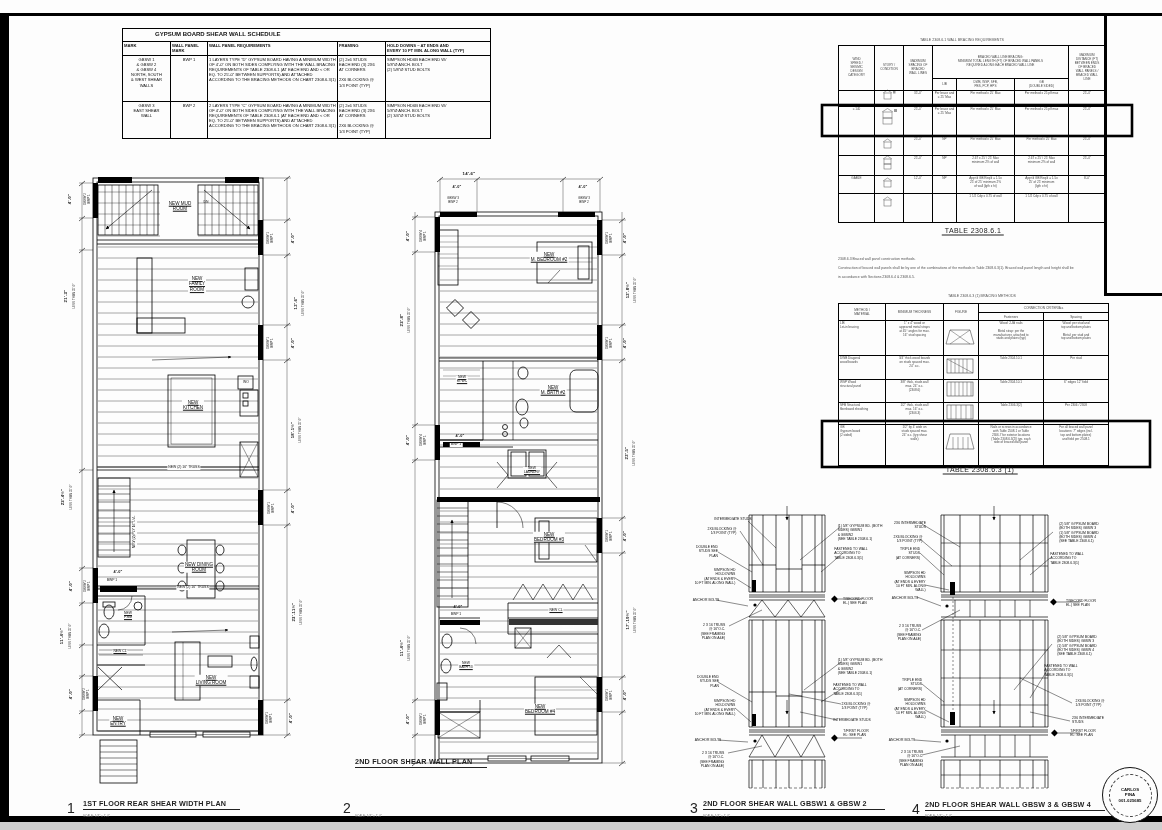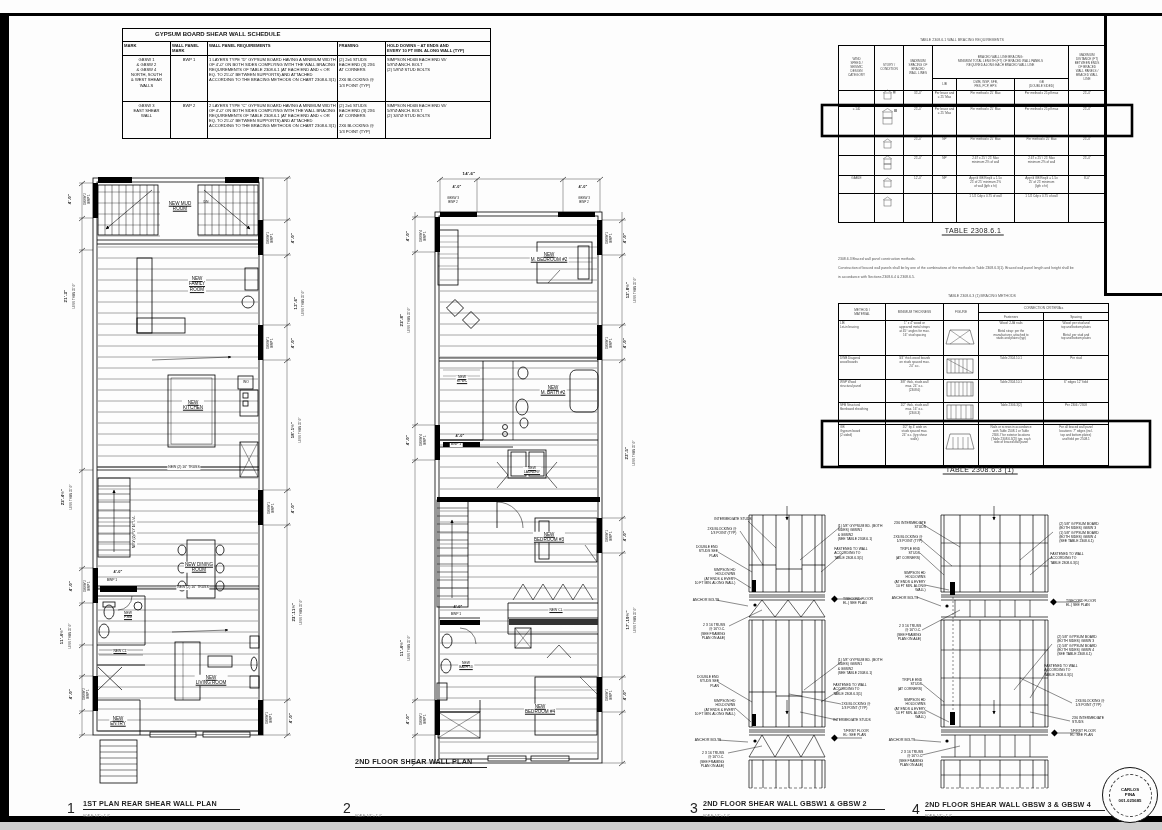--- a/index.html
+++ b/index.html
@@ -894,21 +894,21 @@
 ACCORDING TO
 TABLE 2308.6.3(1)</div>
 <div class="lbl ann la" style="left:1090px;top:703px">2X6 BLOCKING @
 1/3 POINT (TYP)</div>
 <div class="lbl ann la" style="left:1088px;top:720px">2X6 INTERMEDIATE
 STUDS</div>
 <div class="lbl ann la" style="left:1083px;top:733px">T/FIRST FLOOR
 EL: SEE PLAN</div>
 
 <div class="dnum" style="left:71px;top:808px">1</div>
-<div class="dtitle" style="left:83px;top:799px;width:157px">1ST PLAN REAR SHEAR WALL PLAN</div>
+<div class="dtitle" style="left:83px;top:799px;width:157px">1ST FLOOR REAR SHEAR WIDTH PLAN</div>
 <div class="dscale" style="left:83px;top:814px">SCALE: 1/4" = 1'-0"</div>
 <div class="dnum" style="left:347px;top:808px">2</div>
 <div class="dtitle" style="left:355px;top:757px;width:132px">2ND FLOOR SHEAR WALL PLAN</div>
 <div class="dscale" style="left:355px;top:814px">SCALE: 1/4" = 1'-0"</div>
 <div class="dnum" style="left:694px;top:808px">3</div>
 <div class="dtitle" style="left:703px;top:799px;width:182px">2ND FLOOR SHEAR WALL GBSW1 &amp; GBSW 2</div>
 <div class="dscale" style="left:703px;top:814px">SCALE: 1/4" = 1'-0"</div>
 <div class="dnum" style="left:916px;top:809px">4</div>
 <div class="dtitle" style="left:925px;top:800px;width:180px">2ND FLOOR SHEAR WALL GBSW 3 &amp; GBSW 4</div>
 <div class="dscale" style="left:925px;top:814px">SCALE: 1/4" = 1'-0"</div>

